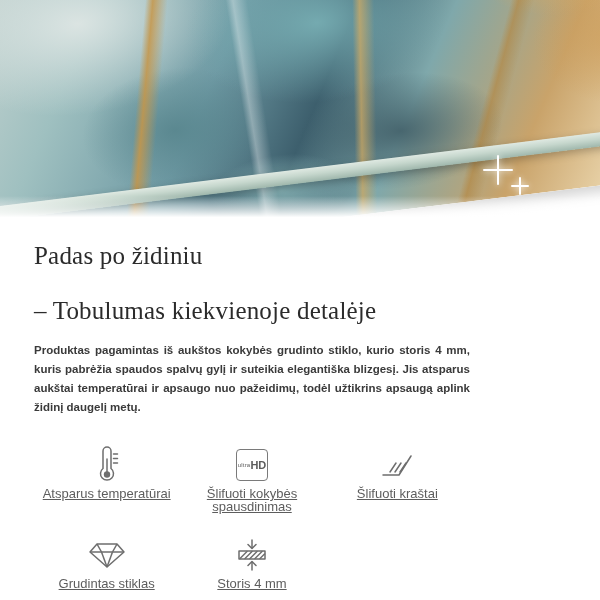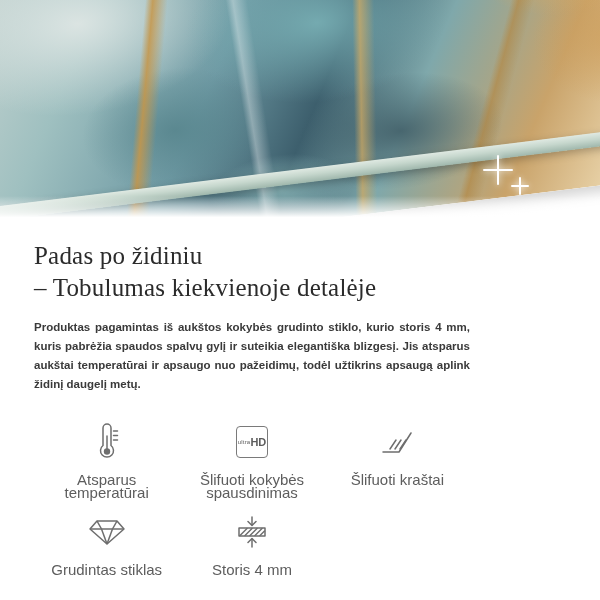--- a/index.html
+++ b/index.html
@@ -110,21 +110,21 @@
   }
   .headline {
     font-family: "Liberation Serif", serif;
     font-size: 25px;
     line-height: 32px;
     color: #2b2b2b;
     font-weight: 400;
     margin: 0 0 14px 0;
     letter-spacing: 0.2px;
   }
-  .headline .l2 { display: block; }
+  .headline .l2 { display: block; margin-top: 23px; }
   .body-copy {
     font-size: 11.5px;
     line-height: 19px;
     color: #3a3a3a;
     margin: 0;
     max-width: 536px;
     text-align: justify;
     font-weight: bold;
   }
 
@@ -143,25 +143,25 @@
     justify-content: flex-start;
   }
   .feature-icon {
     height: 44px;
     display: flex;
     align-items: center;
     justify-content: center;
     color: #6e6e6e;
   }
   .feature-label {
-    margin-top: 9px;
-    font-size: 15px;
+    font-size: 13px;
     color: #5d5d5d;
     text-align: center;
     line-height: 13px;
+    text-decoration: underline;
   }
   .ultrahd-box {
     width: 30px;
     height: 30px;
     border: 1.6px solid #7a7a7a;
     border-radius: 4px;
     display: flex;
     flex-direction: row;
     align-items: center;
     justify-content: center;

